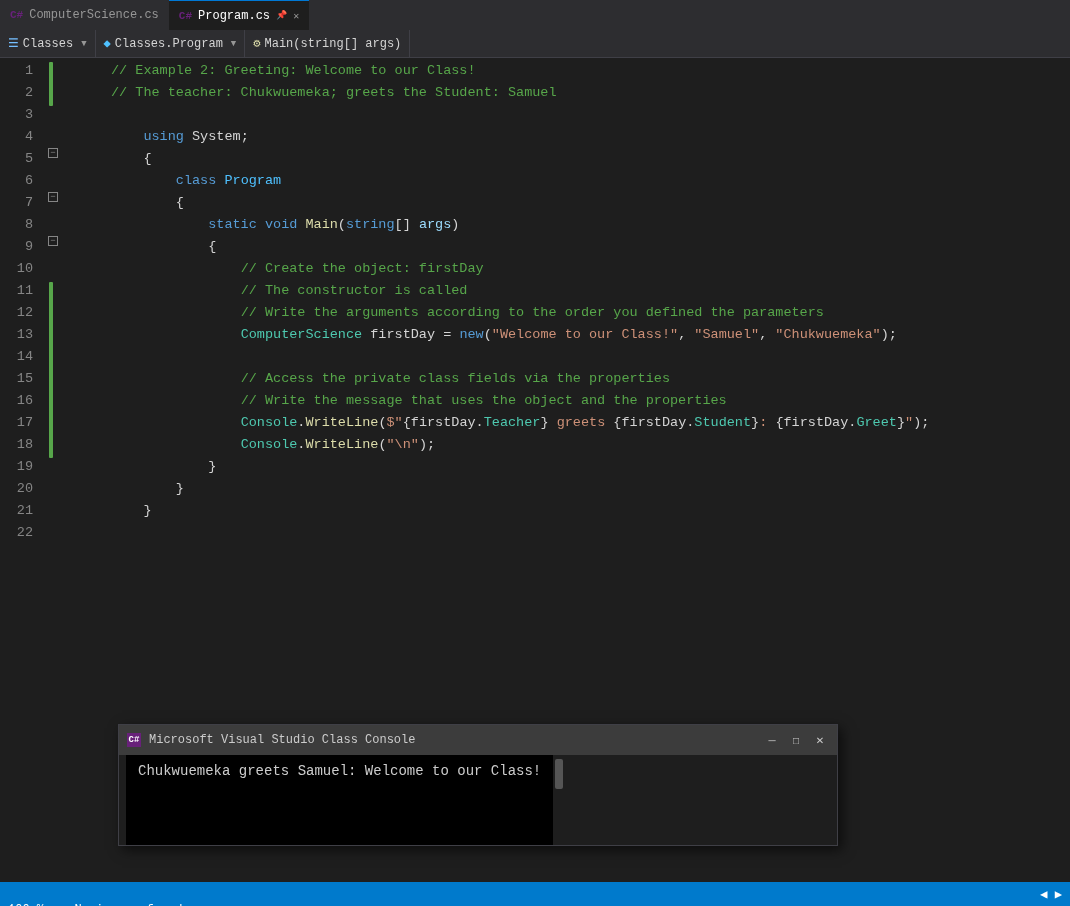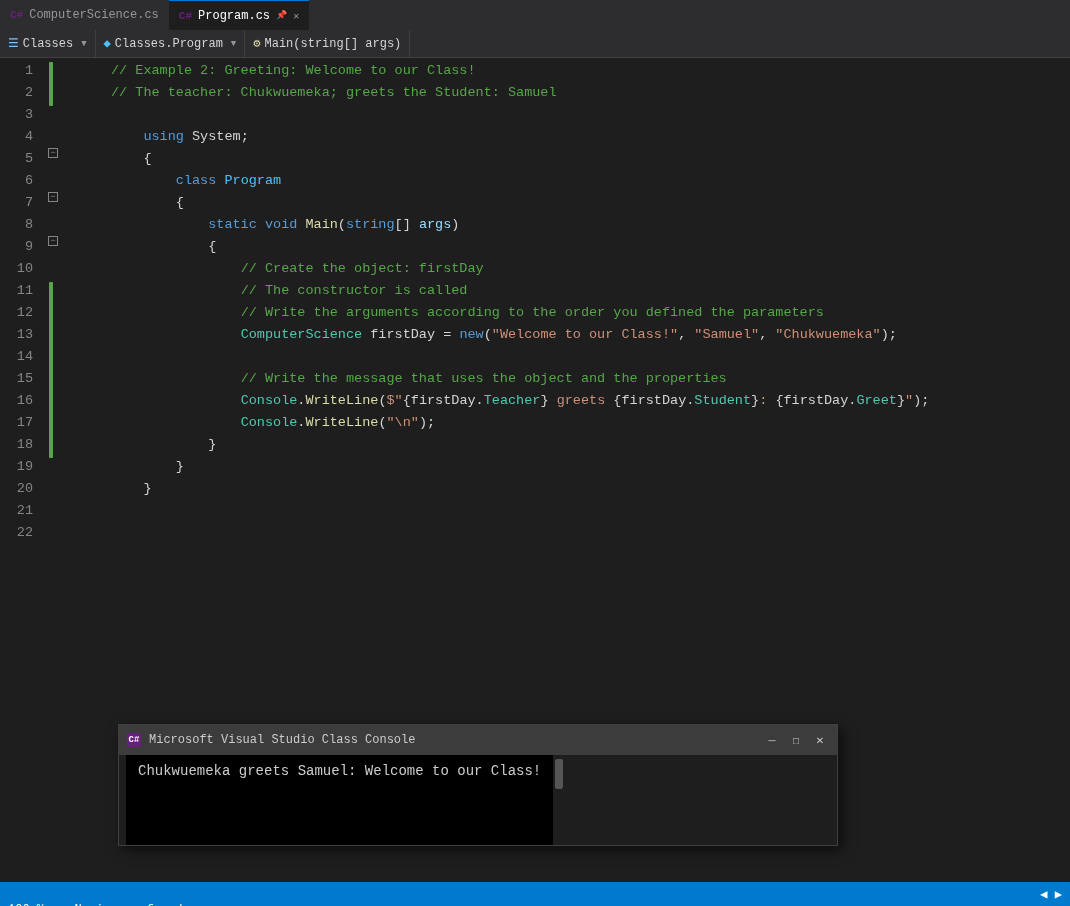--- a/index.html
+++ b/index.html
@@ -293,20 +293,21 @@
       <span class="code-line">                <span class="comment">// Create the object: firstDay</span></span>
 
       <span class="code-line">                <span class="comment">// The constructor is called</span></span>
 
       <span class="code-line">                <span class="comment">// Write the arguments according to the order you defined the parameters</span></span>
 
       <span class="code-line">                <span class="type">ComputerScience</span> firstDay = <span class="kw">new</span>(<span class="str">"Welcome to our Class!"</span>, <span class="str">"Samuel"</span>, <span class="str">"Chukwuemeka"</span>);</span>
 
       <span class="code-line"> </span>
 
+      <span class="code-line">                <span class="comment">// Access the private class fields via the properties</span></span>
 
       <span class="code-line">                <span class="comment">// Write the message that uses the object and the properties</span></span>
 
       <span class="code-line">                <span class="type">Console</span>.<span class="method">WriteLine</span>(<span class="str">$"</span>{firstDay.<span class="type">Teacher</span>}<span class="str"> greets </span>{firstDay.<span class="type">Student</span>}<span class="str">: </span>{firstDay.<span class="type">Greet</span>}<span class="str">"</span>);</span>
 
       <span class="code-line">                <span class="type">Console</span>.<span class="method">WriteLine</span>(<span class="str">"\n"</span>);</span>
 
       <span class="code-line">            }</span>
 
       <span class="code-line">        }</span>

